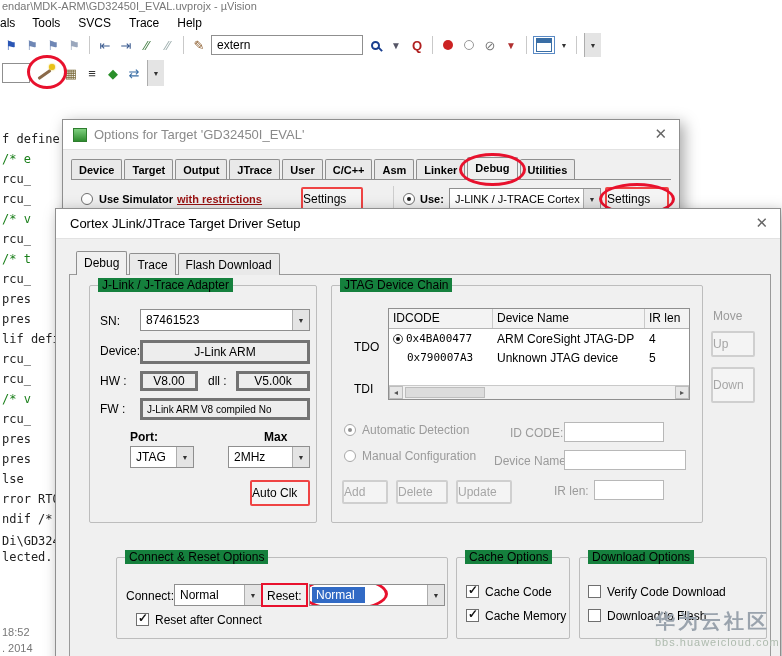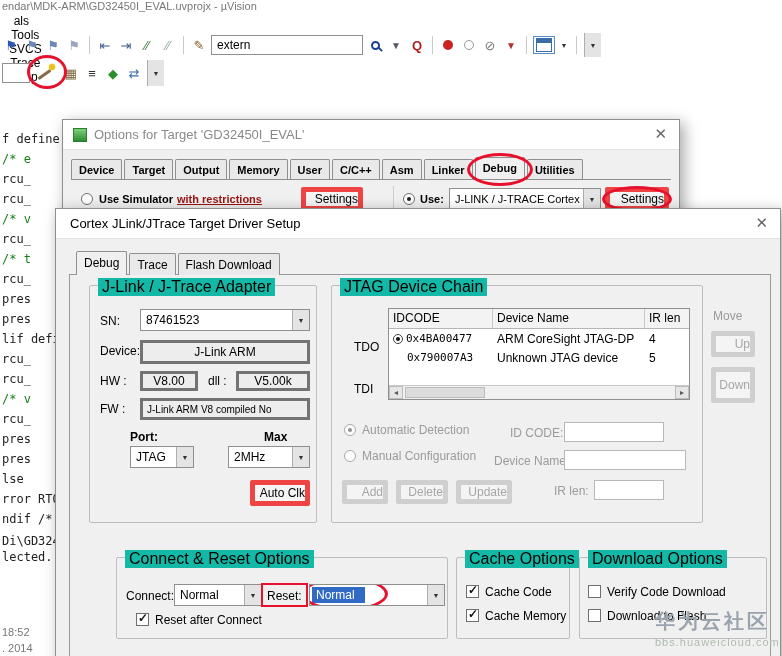--- a/index.html
+++ b/index.html
@@ -34,37 +34,37 @@
   .title-txt { font-size:13px; }
   .close-x { position:absolute; right:12px; top:5px; font-size:15px; color:#666; cursor:pointer; }
 
   .tab { display:inline-block; border:1px solid #8f8f8f; border-bottom:none; background:#e9e9e9;
          padding:4px 7px 3px; font-size:11px; font-weight:bold; margin-right:2px;
          border-radius:2px 2px 0 0; position:relative; cursor:pointer; }
   .tab.active { background:#f0f0f0; padding-bottom:5px; z-index:2; }
   .tab2 { font-weight:normal; font-size:12px; }
 
   .grp { position:absolute; border:1px solid #bdbdbd; border-radius:2px; }
-  .grp > .glabel { position:absolute; top:-8px; left:8px; background:#14b8a6; padding:0 4px;
-                   font-size:16px; white-space:nowrap; }
+  .grp > .glabel { position:absolute; top:-8px; left:8px; background:#15803d; padding:0 4px;
+                   font-size:12px; white-space:nowrap; }
 
   .fld { position:absolute; background:#fff; border:1px solid #999; font-size:12px;
          display:flex; align-items:center; padding:0 4px; overflow:hidden; white-space:nowrap; }
   .fld.ro { background:#ededed; border:3px solid #737373; justify-content:center; }
 
   .combo { position:absolute; background:#fff; border:1px solid #8f8f8f; font-size:12px;
            display:flex; align-items:center; padding:0 20px 0 5px; overflow:hidden;
            white-space:nowrap; cursor:pointer; }
   .combo::after { content:"▼"; position:absolute; right:0; top:0; bottom:0; width:16px;
                   background:#e4e4e4; border-left:1px solid #adadad; display:flex;
                   align-items:center; justify-content:center; font-size:7px; color:#333; }
   .sel-val { background:#316ac5; color:#fff; padding:1px 10px 1px 4px; }
 
-  .btn { position:absolute; background:#f4f4f4; border:5px solid #ef4444; border-radius:2px;
-         font-size:12px; display:flex; align-items:center; justify-content:flex-end; cursor:pointer; }
+  .btn { position:absolute; background:#f4f4f4; border:2px solid #ef4444; border-radius:2px;
+         font-size:12px; display:flex; align-items:center; justify-content:flex-start; cursor:pointer; }
   .btn.dis { color:#a6a6a6; border-color:#cfcfcf; }
 
   .cb { position:absolute; width:13px; height:13px; background:#fff; border:1px solid #6f6f6f; }
   .cb.on::after { content:"✓"; position:absolute; left:1px; top:-3px; font-size:12px;
                   font-weight:bold; color:#111; }
   .rad { position:absolute; width:12px; height:12px; border:1px solid #6f6f6f; border-radius:50%;
          background:#fff; }
   .rad.on::after { content:""; position:absolute; left:3px; top:3px; width:4px; height:4px;
                    border-radius:50%; background:#222; }
   .rad.dis { border-color:#a8a8a8; }
@@ -100,21 +100,21 @@
          z-index:40; }
   .wm2 { position:absolute; font-size:11px; color:#aebbae; letter-spacing:1px; z-index:40; }
 </style>
 </head>
 <body>
 
 <div class="stage">
 
   <div class="lbl" style="left:2px;top:0;font-size:11px;color:#777;">endar\MDK-ARM\GD32450I_EVAL.uvprojx - µVision</div>
 
-  <div class="bar" style="left:0;top:14px;height:18px;gap:0;flex-direction:column;">
+  <div class="bar" style="left:0;top:14px;height:18px;gap:0;">
     <span class="lbl" style="position:static;padding:0 8px 0 0;">als</span>
     <span class="lbl" style="position:static;padding:0 9px;">Tools</span>
     <span class="lbl" style="position:static;padding:0 9px;">SVCS</span>
     <span class="lbl" style="position:static;padding:0 9px;">Trace</span>
     <span class="lbl" style="position:static;padding:0 9px;">Help</span>
   </div>
 
   <div class="bar" style="left:2px;top:33px;height:24px;">
     <span class="t-icon" style="color:#2a56b5;">⚑</span>
     <span class="t-icon" style="color:#6f87b5;">⚑</span>
@@ -197,21 +197,21 @@
   <div class="dlg" style="left:62px;top:119px;width:618px;height:420px;z-index:10;">
     <div class="titlebar">
       <span style="width:14px;height:14px;background:linear-gradient(#7fd07f,#2e8b2e);border:1px solid #2e7d2e;margin-right:7px;"></span>
       <span class="title-txt" style="color:#8a8a8a;">Options for Target 'GD32450I_EVAL'</span>
       <span class="close-x">✕</span>
     </div>
     <div style="position:absolute;left:8px;top:36px;right:8px;height:24px;border-bottom:1px solid #8f8f8f;display:flex;align-items:flex-end;">
       <span class="tab">Device</span>
       <span class="tab">Target</span>
       <span class="tab">Output</span>
-      <span class="tab">Memory</span>
+      <span class="tab">JTrace</span>
       <span class="tab">User</span>
       <span class="tab">C/C++</span>
       <span class="tab">Asm</span>
       <span class="tab">Linker</span>
       <span class="tab active">
         <span>Debug</span>
         <span class="ellipse" style="left:-9px;top:-5px;right:-9px;bottom:-7px;"></span>
       </span>
       <span class="tab">Utilities</span>
     </div>

